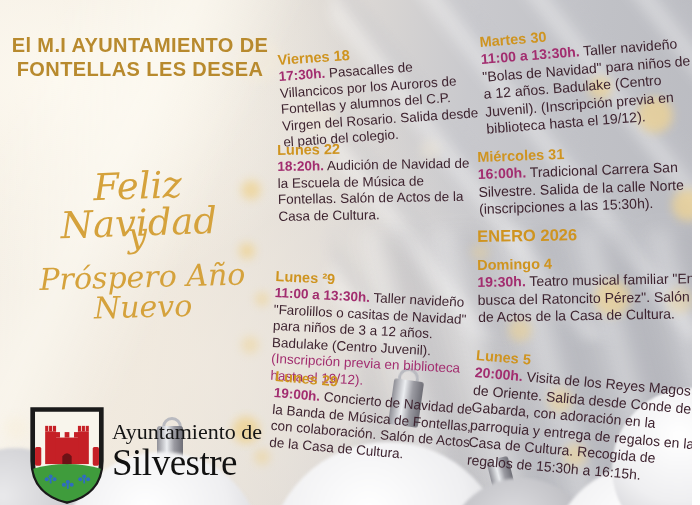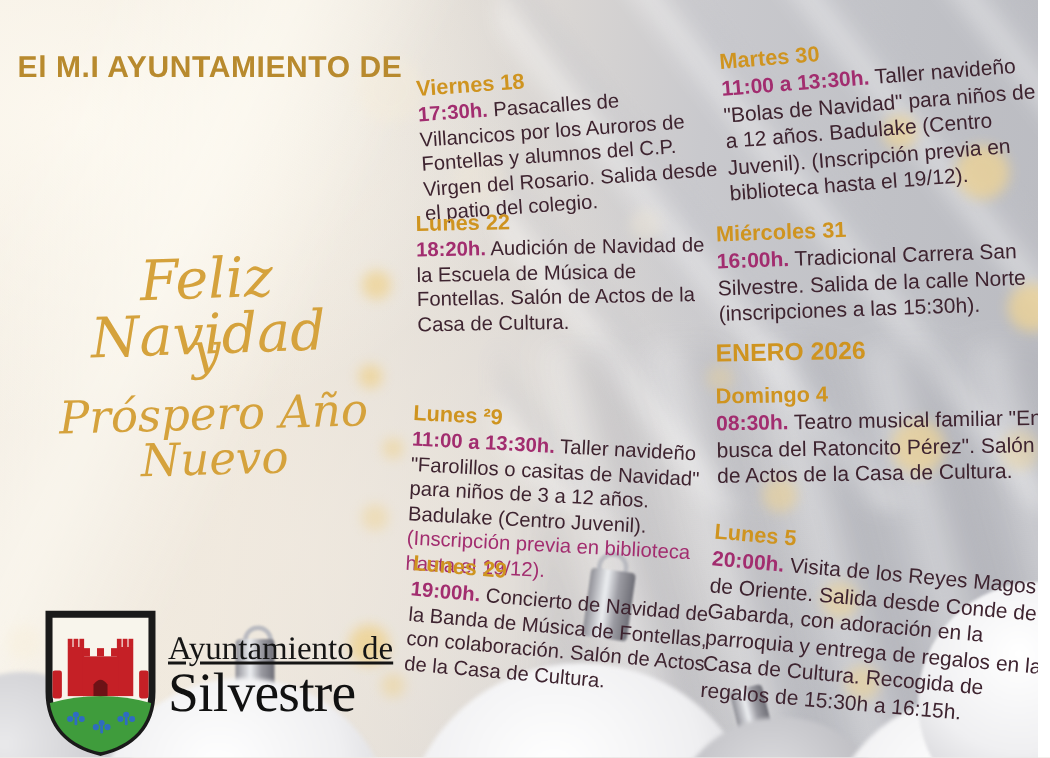--- a/index.html
+++ b/index.html
@@ -57,21 +57,21 @@
   }
   .event .date{
     color:var(--gold-bright,#cf9420); font-weight:700; font-size:14.5px; margin-bottom:1px;
   }
   .event .body{margin:0; color:var(--ink,#3e2430); font-weight:500;}
   .event.mid .body{font-size:13.5px; line-height:16.6px;}
   .event.rgt .body{font-size:14px; line-height:17.6px;}
   .event .time{color:var(--magenta,#a22d6f); font-weight:700;}
   .event .note{color:var(--magenta,#a22d6f);}
   .section-title{color:var(--gold-bright,#cf9420); font-weight:700; font-size:16.5px;}
-  .logo-org{font-family:"Liberation Serif", serif; color:#151515; font-size:22px;text-decoration:underline;}
+  .logo-org{font-family:"Liberation Serif", serif; color:#151515; font-size:22px;}
   .logo-town{font-family:"Liberation Serif", serif; color:#111111; font-size:37px; letter-spacing:-.5px;}
 </style>
 </head>
 <body>
 
 <div class="poster">
 
   <div class="bg-base"></div>
   <div class="light-band"></div>
   <div class="streaks-top"></div>
@@ -105,20 +105,21 @@
   <div class="ring" style="left:398px;top:368px;width:15px;height:15px;transform:rotate(10deg)"></div>
   <div class="cap" style="left:391px;top:380px;width:30px;height:46px;transform:rotate(8deg)"></div>
   <div class="ball" style="left:268px;top:442px;width:240px;height:240px"></div>
   <div class="cap" style="left:490px;top:458px;width:22px;height:34px;transform:rotate(-14deg)"></div>
   <div class="ball dark" style="left:446px;top:478px;width:150px;height:150px"></div>
   <div class="ball" style="left:548px;top:462px;width:210px;height:210px"></div>
   <div class="ball" style="left:612px;top:388px;width:160px;height:160px;filter:blur(1px)"></div>
 
   <div class="txt top-header" style="left:10px;top:33px">
     <div>El M.I AYUNTAMIENTO DE</div>
+    <div>FONTELLAS LES DESEA</div>
   </div>
 
   <div class="txt script" style="left:12px;top:172px;width:250px;font-size:37px;transform:rotate(-2deg)">Feliz Navidad</div>
   <div class="txt script" style="left:12px;top:222px;width:250px;font-size:34px;transform:rotate(-2deg)">y</div>
   <div class="txt script" style="left:0px;top:266px;width:284px;font-size:30px;transform:rotate(-1.5deg)">Próspero Año Nuevo</div>
 
   <div class="txt event mid" style="left:277px;top:52px;width:198px;transform:rotate(-4deg)">
     <div class="date">Viernes 18</div>
     <p class="body"><span class="time">17:30h.</span> <span>Pasacalles de Villancicos por los Auroros de Fontellas y alumnos del C.P. Virgen del Rosario. Salida desde el patio del colegio.</span></p>
   </div>
@@ -146,21 +147,21 @@
 
   <div class="txt event rgt" style="left:477px;top:149px;width:228px;transform:rotate(-2deg)">
     <div class="date">Miércoles 31</div>
     <p class="body"><span class="time">16:00h.</span> <span>Tradicional Carrera San Silvestre. Salida de la calle Norte (inscripciones a las 15:30h).</span></p>
   </div>
 
   <div class="txt section-title" style="left:477px;top:227px;transform:rotate(-1deg)">ENERO 2026</div>
 
   <div class="txt event rgt" style="left:477px;top:257px;width:228px;transform:rotate(-1deg)">
     <div class="date">Domingo 4</div>
-    <p class="body"><span class="time">08:30h.</span> <span>Teatro musical familiar "En busca del Ratoncito Pérez". Salón de Actos de la Casa de Cultura.</span></p>
+    <p class="body"><span class="time">19:30h.</span> <span>Teatro musical familiar "En busca del Ratoncito Pérez". Salón de Actos de la Casa de Cultura.</span></p>
   </div>
 
   <div class="txt event rgt" style="left:477px;top:347px;width:230px;transform:rotate(5deg)">
     <div class="date">Lunes 5</div>
     <p class="body"><span class="time">20:00h.</span> <span>Visita de los Reyes Magos de Oriente. Salida desde Conde de Gabarda, con adoración en la parroquia y entrega de regalos en la Casa de Cultura. Recogida de regalos de 15:30h a 16:15h.</span></p>
   </div>
 
   <div class="txt" style="left:28px;top:406px;z-index:11">
     <svg width="78" height="99" viewBox="0 0 100 126">
       <defs>

